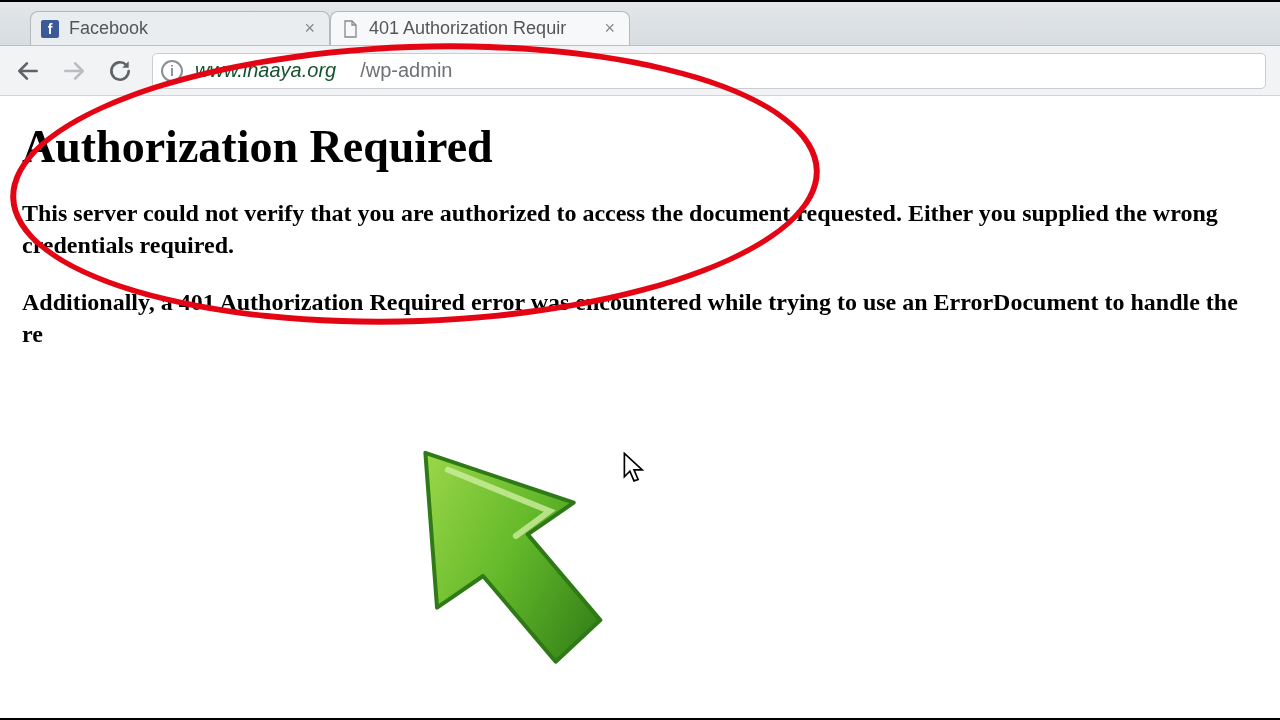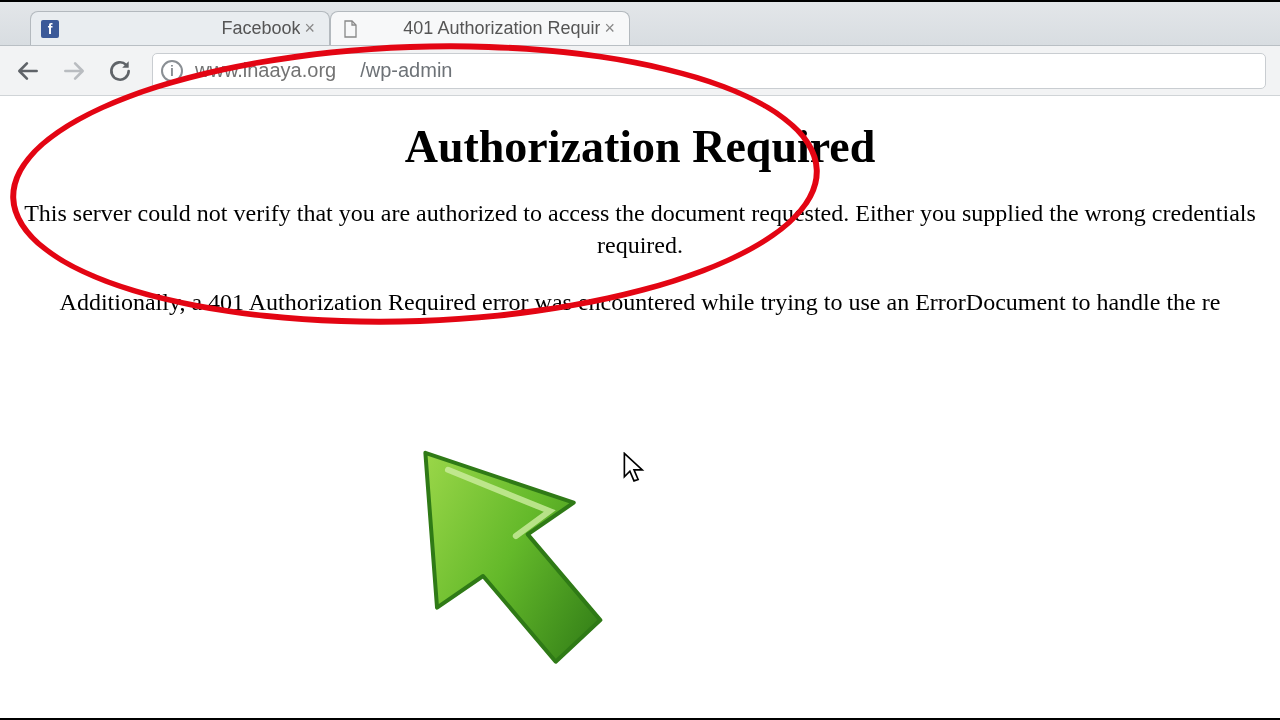--- a/index.html
+++ b/index.html
@@ -48,21 +48,21 @@
     margin-right: 10px;
     display:flex; align-items:center; justify-content:center;
   }
   .fb-icon {
     width:18px; height:18px; background:#3b5998; color:#fff;
     font-weight:bold; font-family:Arial; font-size:14px;
     display:flex; align-items:flex-end; justify-content:center;
     border-radius:2px; padding-bottom:1px;
   }
   .doc-icon svg { width:16px; height:18px; }
-  .tab .title { flex:1; white-space:nowrap; overflow:hidden; text-overflow:clip;text-align:right; }
+  .tab .title { flex:1; white-space:nowrap; overflow:hidden; text-overflow:clip; }
   .tab .close { color:#888; font-size:18px; padding:0 4px; }
 
   
   .toolbar {
     height: 50px;
     background: #f2f3f4;
     border-bottom: 1px solid #d0d4d7;
     display:flex;
     align-items:center;
     padding: 0 14px;
@@ -82,40 +82,40 @@
     align-items:center;
     padding: 0 8px;
     font-size: 20px;
     color:#333;
   }
   .omnibox .info-icon {
     width:22px; height:22px; border:2px solid #8a8f94; border-radius:50%;
     display:flex; align-items:center; justify-content:center;
     color:#8a8f94; font-weight:bold; font-size:14px; margin-right:12px;
   }
-  .omnibox .url .domain { color:#737373; }
+  .omnibox .url .domain { color:#14532d;font-style:italic; }
   .omnibox .url .path   { color:#6d7277;margin-left:24px; }
 
   
   .page {
     padding: 18px 22px;
     font-family: "Times New Roman", Times, serif;
     color:#000;
     white-space: normal;
-    text-align: center;
   }
   .page h1 {
     margin: 6px 0 24px 0;
     font-size: 46px;
     font-weight: bold;
   }
   .page p {
     font-size: 24px;
     line-height: 1.35;
     margin: 0 0 24px 0;
+    font-weight: bold;
   }
 
   
   .ellipse {
     position:absolute;
     left: 10px; top: 42px;
     width: 810px; height: 280px;
     border: 6px solid #e30513;
     border-radius: 50%;
     pointer-events:none;

